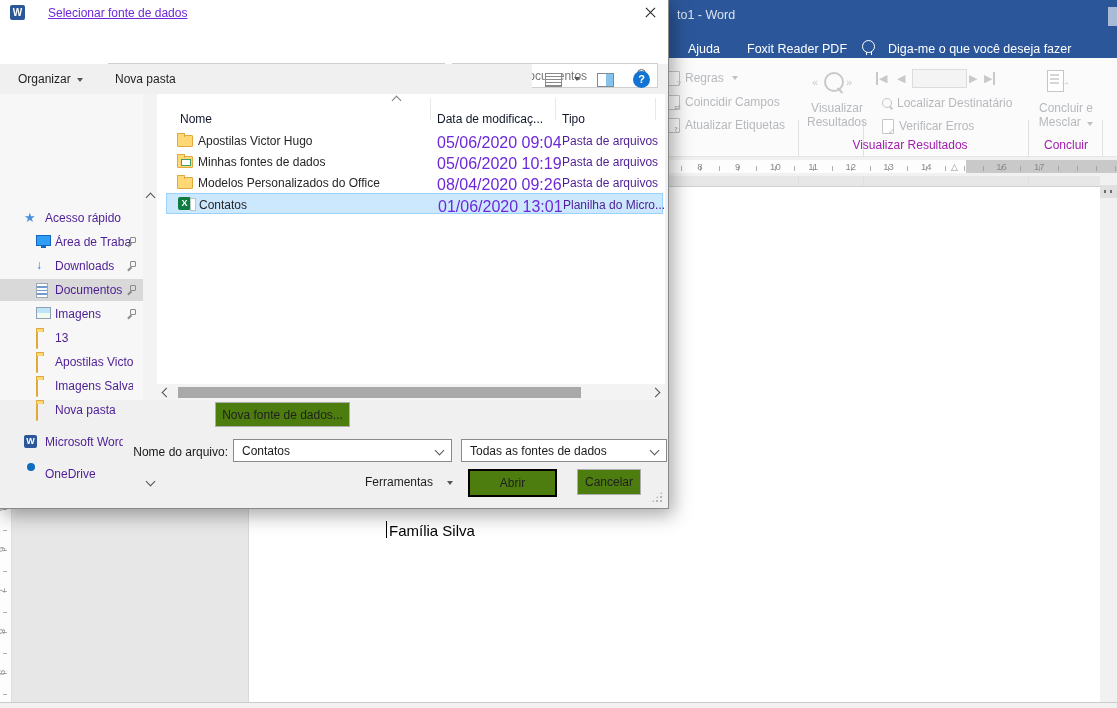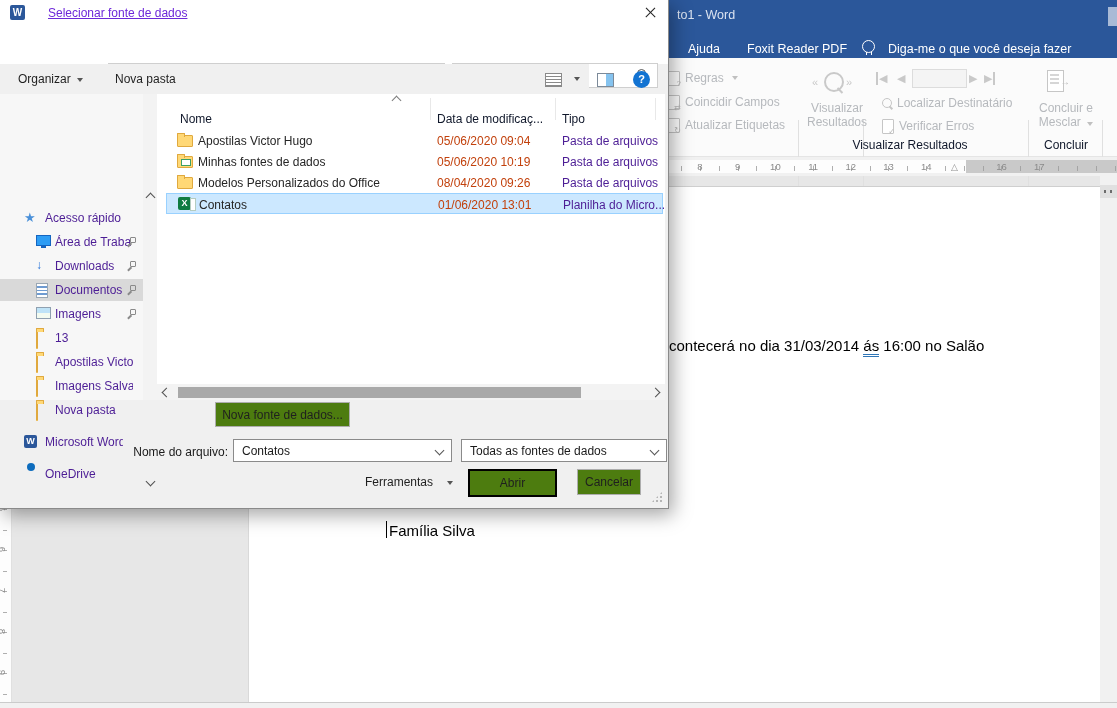--- a/index.html
+++ b/index.html
@@ -31,21 +31,21 @@
   .mag-big::after{content:"";position:absolute;left:13px;top:13px;width:2px;height:7px;background:#c9c9c9;transform:rotate(-45deg);}
   .mag-guill{position:absolute;top:76px;color:#c9c9c9;font-size:11px;}
   .finish-icon{position:absolute;left:1047px;top:70px;width:15px;height:20px;border:1px solid #c6c6c6;background:#fff;}
   .finish-icon::before{content:"";position:absolute;left:2px;top:3px;width:9px;height:1.5px;background:#d6d6d6;box-shadow:0 4px 0 #d6d6d6,0 8px 0 #d6d6d6;}
   .finish-icon::after{content:"→";position:absolute;left:12px;top:5px;color:#b9b9b9;font-size:10px;}
   .nav-glyph{position:absolute;top:72px;color:#c9c9c9;font-size:11px;}
   .nav-first{left:876px;border-left:2px solid #c9c9c9;padding-left:1px;}
   .nav-prev{left:897px;} .nav-next{left:969px;}
   .nav-last{left:984px;border-right:2px solid #c9c9c9;padding-right:1px;}
   .nav-box{position:absolute;left:912px;top:69px;width:53px;height:17px;background:#f4f4f4;border:1px solid #dcdcdc;}
-  .grp-label{position:absolute;top:138px;color:#0f172a;font-size:12px;text-align:center;}
+  .grp-label{position:absolute;top:138px;color:#a21caf;font-size:12px;text-align:center;}
   .grp-preview{left:830px;width:160px;} .grp-finish{left:1028px;width:76px;}
   .mag-sm{display:inline-block;position:relative;width:8px;height:8px;border:1.5px solid #c6c6c6;border-radius:50%;}
   .mag-sm::after{content:"";position:absolute;left:7px;top:7px;width:1.5px;height:4px;background:#c6c6c6;transform:rotate(-45deg);}
 
   
   .hruler{position:absolute;left:0;top:157px;width:1117px;height:19px;background:#f1f1f1;}
   .hr-white{position:absolute;left:0;top:3px;width:966px;height:13px;background:#fdfdfd;}
   .hr-gray{position:absolute;left:966px;top:3px;width:151px;height:13px;background:#c9c9c9;}
   .hticks{position:absolute;left:668px;top:9px;width:449px;height:5px;opacity:.8;
     background-image:repeating-linear-gradient(to right,#9b9b9b 0 1px,transparent 1px 18.85px);background-position-x:13px;}
@@ -95,21 +95,21 @@
   .addr-chev{position:absolute;left:300px;top:7px;}
   .addr-sep{position:absolute;left:313px;top:2px;width:1px;height:19px;background:#e3e3e3;}
   .refresh-icon{position:absolute;left:319px;top:3px;font-size:13px;color:#444;}
   .searchbox{position:absolute;left:452px;top:37px;width:204px;height:23px;background:#fff;border:1px solid #cfcfcf;}
   .search-input{position:absolute;left:8px;top:1px;width:170px;height:19px;border:0;outline:0;font-size:12px;color:#1a1a1a;
     font-family:"Liberation Sans",sans-serif;background:transparent;}
   .search-input::placeholder{color:#777;}
   .mag-icon{position:absolute;left:184px;top:5px;width:7px;height:7px;border:1.4px solid #555;border-radius:50%;}
   .mag-icon::after{content:"";position:absolute;left:6.5px;top:6.5px;width:1.4px;height:4px;background:#555;transform:rotate(-45deg);}
 
-  .cmdrow{position:absolute;left:0;top:64px;width:589px;height:30px;background:#f0f0f0;border-bottom:1px solid #e3e3e3;}
+  .cmdrow{position:absolute;left:0;top:64px;width:532px;height:30px;background:#f0f0f0;border-bottom:1px solid #e3e3e3;}
   .cmd-btn{position:absolute;top:8px;font-size:12px;color:#1f1f1f;white-space:nowrap;}
   .cmd-org{left:18px;} .cmd-new{left:115px;}
   .dcaret{display:inline-block;width:0;height:0;border-left:3.5px solid transparent;border-right:3.5px solid transparent;border-top:4px solid #555;margin-left:6px;vertical-align:middle;}
   .view-icon{position:absolute;left:545px;top:9px;width:15px;height:12px;border:1px solid #8a8a8a;
     background:repeating-linear-gradient(#fff 0 2px,#8a8a8a 2px 3px);}
   .view-caret{position:absolute;left:568px;top:13px;}
   .pane-icon{position:absolute;left:597px;top:9px;width:15px;height:12px;border:1px solid #7c8a99;background:#fff;}
   .pane-icon::after{content:"";position:absolute;right:0;top:0;width:7px;height:12px;background:#85c3ef;}
   .help-icon{position:absolute;left:633px;top:7px;width:17px;height:17px;border-radius:50%;background:#1273d2;color:#fff;
     font-size:11px;font-weight:bold;text-align:center;line-height:17px;}
@@ -147,21 +147,21 @@
   .hdr{position:absolute;top:18px;font-size:12px;color:#0f172a;white-space:nowrap;}
   .h-name{left:23px;} .h-date{left:280px;} .h-tipo{left:405px;}
   .hdr-sep{position:absolute;top:4px;width:1px;height:22px;background:#e8e8e8;}
   .hs1{left:273px;} .hs2{left:398px;} .hs3{left:498px;}
   .sort-caret{position:absolute;left:236px;top:3px;width:6px;height:6px;border-left:1.2px solid #7c7c7c;border-top:1.2px solid #7c7c7c;transform:rotate(45deg);}
   .file-row{position:absolute;left:9px;width:497px;height:21px;cursor:pointer;}
   .fr0{top:36px;} .fr1{top:57px;} .fr2{top:78px;} .fr3{top:99px;}
   .file-row.sel{background:#cce8ff;border:1px solid #99d1ff;box-sizing:border-box;}
   .f-icon{position:absolute;left:11px;top:3px;}
   .f-name{position:absolute;left:32px;top:4px;font-size:12px;color:#262626;white-space:nowrap;}
-  .f-date{position:absolute;left:271px;top:4px;font-size:12px;color:#c2410c;white-space:nowrap;}
+  .f-date{position:absolute;left:271px;top:4px;font-size:16px;color:#6d28d9;white-space:nowrap;}
   .f-type{position:absolute;left:396px;top:4px;font-size:12px;color:#4c1d95;white-space:nowrap;}
 
   .h-scroll{position:absolute;left:157px;top:384px;width:508px;height:16px;background:#f3f3f3;}
   .hsc-arrow{position:absolute;top:5px;width:6px;height:6px;border-right:1.4px solid #505050;border-bottom:1.4px solid #505050;}
   .hsc-left{left:6px;transform:rotate(135deg);} .hsc-right{left:495px;transform:rotate(-45deg);}
   .hsc-thumb{position:absolute;left:21px;top:2.5px;width:403px;height:11px;background:#a9a9a9;}
 
   .btn{position:absolute;background:#4d7c0f;border:1px solid #adadad;font-size:12px;color:#1f1f1f;
     display:flex;align-items:center;justify-content:center;cursor:pointer;font-family:"Liberation Sans",sans-serif;}
   .btn-newsource{left:215px;top:402px;width:133px;height:23px;}
@@ -265,21 +265,20 @@
   </div>
 
   <div class="doc-page"></div>
   <div class="vruler">
     <span class="vticks"></span>
     <span id="vruler-nums"><span class="vnum" style="top: 327px;">5</span><span class="vnum" style="top: 368px;">6</span><span class="vnum" style="top: 409px;">7</span><span class="vnum" style="top: 450px;">8</span><span class="vnum" style="top: 491px;">9</span></span>
   </div>
   <div class="v-scroll"></div>
   <div class="v-scroll-btn"></div>
 
-  <div class="doc-line1"><span>contecerá no dia 31/03/2014 </span><span class="gram-err">ás</span><span> 16:00 no Salão</span></div>
   <span class="caret"></span>
   <div class="doc-line2">Família Silva</div>
 
   <div class="statusbar"></div>
 
   <div class="dialog">
 
     <div class="dlg-titlebar">
       <span class="word-sq dlg-ic">W</span>
       <span class="dlg-title">Selecionar fonte de dados</span>

